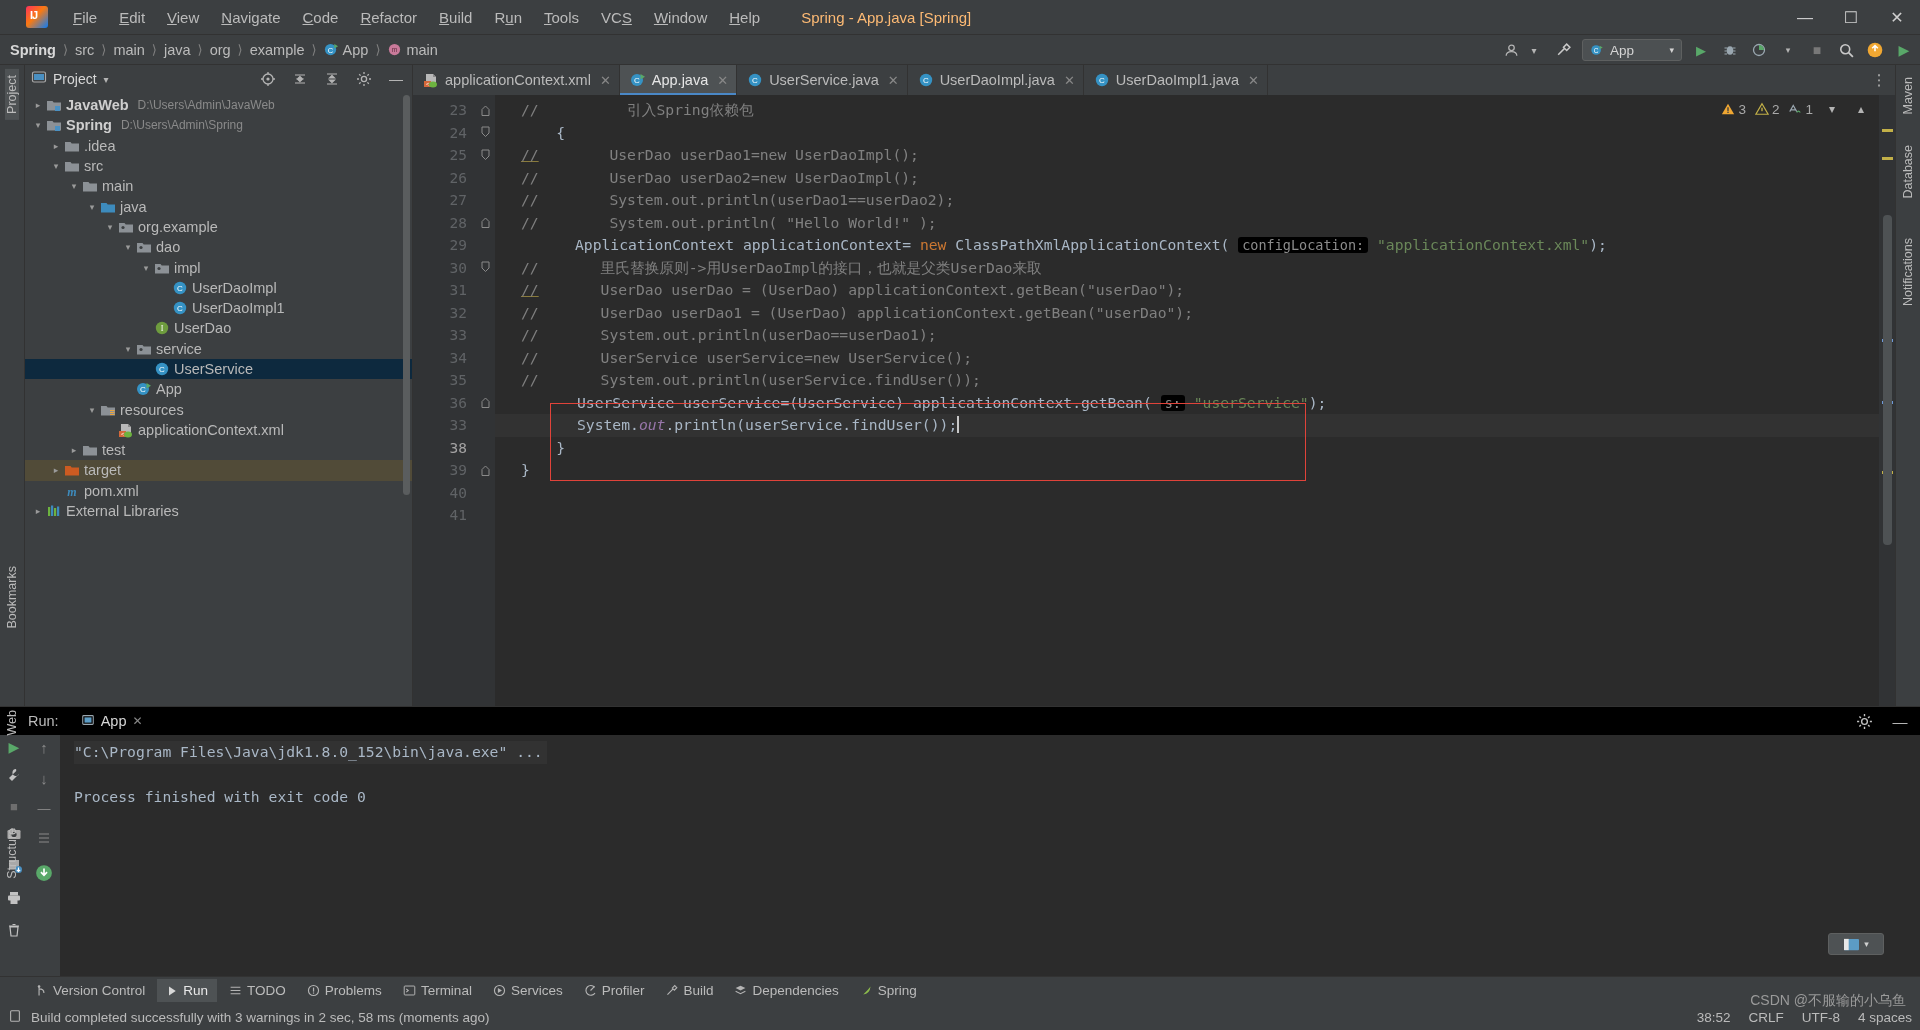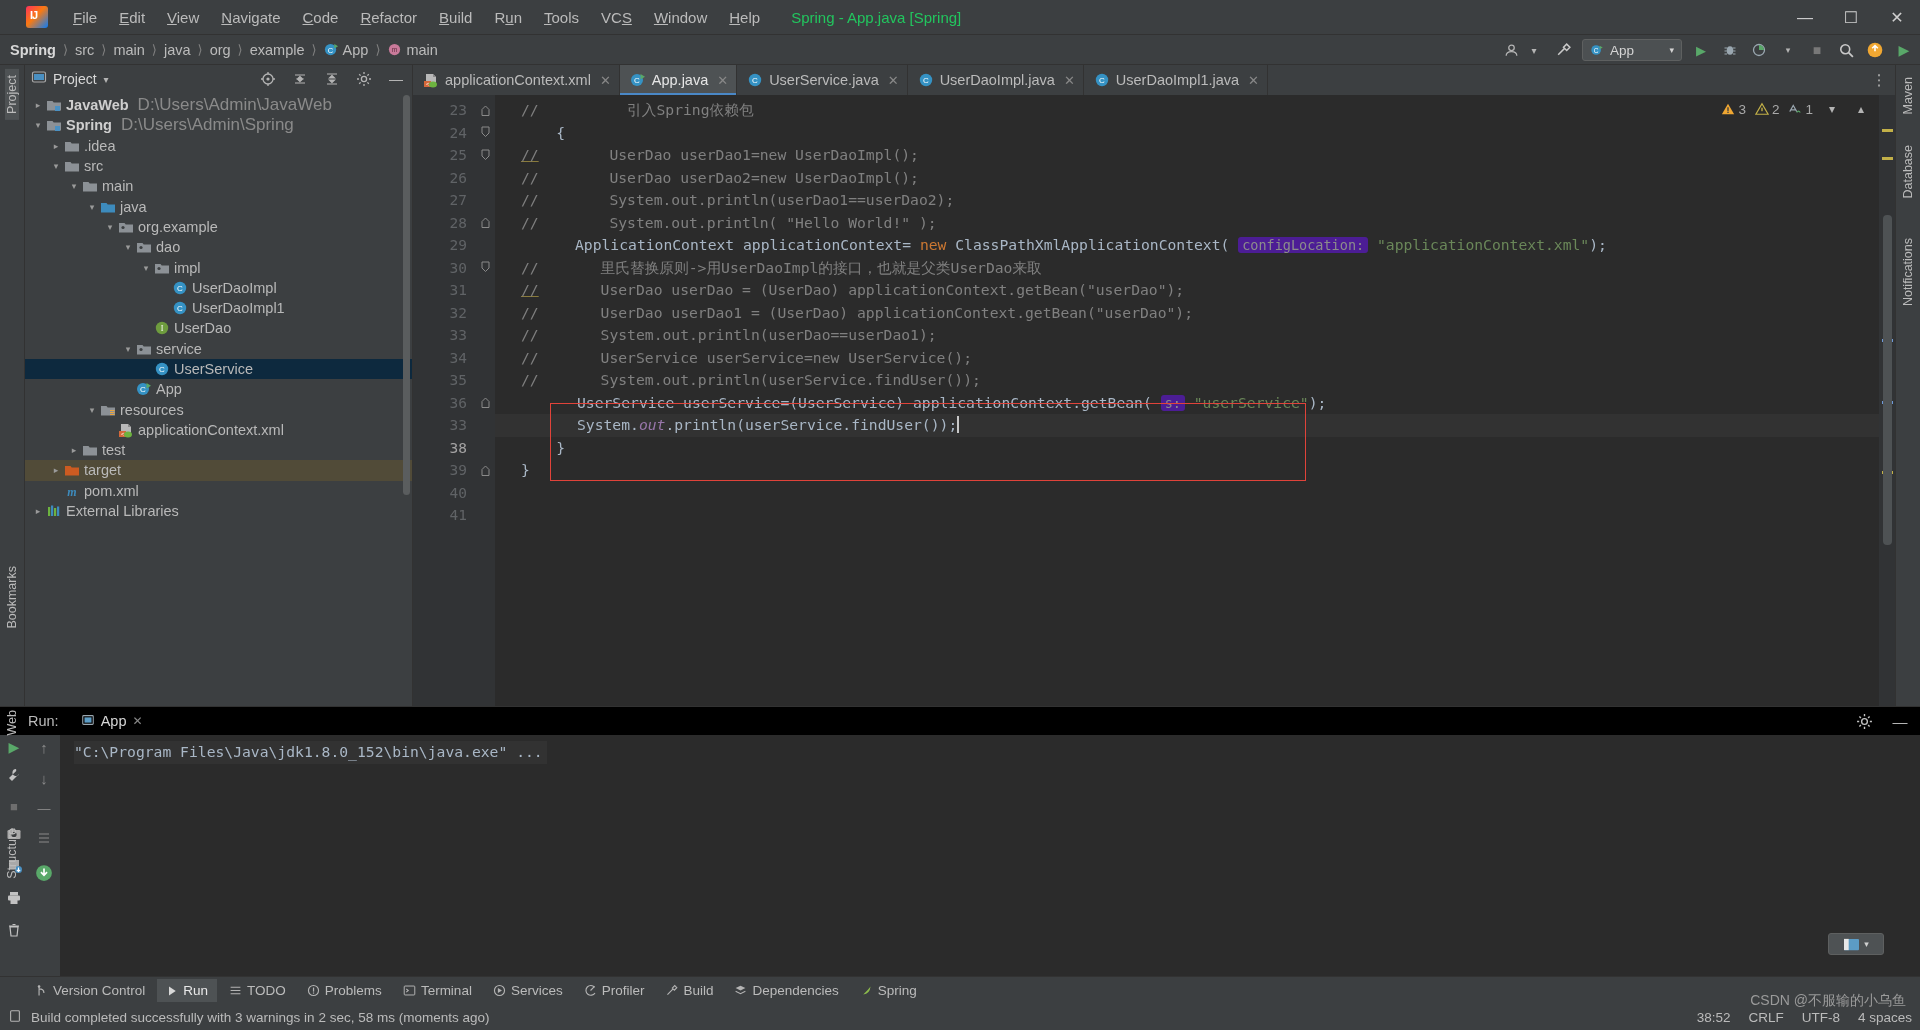--- a/index.html
+++ b/index.html
@@ -18,21 +18,21 @@
     border-bottom: 1px solid #323232; flex: none; position: relative;
   }
   .ij-logo { width: 22px; height: 22px; margin-left: 26px; margin-right: 14px; position: relative; flex: none; }
   .ij-logo .sq { position: absolute; inset: 0; border-radius: 3px;
     background: linear-gradient(135deg,#fe315d 0%, #f97a12 45%, #087cfa 100%); }
   .ij-logo .ij { position: absolute; left: 4px; top: 3px; color: #fff; font-size: 11px; font-weight: bold;
     font-family: "Liberation Sans", sans-serif; letter-spacing: -1px; }
   .menu { display: flex; align-items: center; gap: 0px; }
   .menu-item { color: #bbbbbb; font-size: 15px; padding: 4px 11px; cursor: default; white-space: nowrap; }
   .menu-item u { text-decoration: underline; }
-  .win-title { color: #22c55e; font-size: 15px; margin-left: 20px; }
+  .win-title { color: #fdba74; font-size: 15px; margin-left: 30px; }
   .win-ctrls { position: absolute; right: 0; top: 0; height: 35px; display: flex; align-items: center; }
   .win-btn { width: 46px; height: 35px; display: flex; align-items: center; justify-content: center;
     color: #cfcfcf; font-size: 16px; }
 
   
   .navbar {
     height: 30px; background: #3c3f41; display: flex; align-items: center;
     padding-left: 10px; flex: none; position: relative; border-bottom: 1px solid #323232;
   }
   .crumb { display: flex; align-items: center; color: #bbbbbb; font-size: 14.5px; }
@@ -66,21 +66,21 @@
   .proj-title { color: #d8d8d8; font-size: 14px; margin-left: 6px; }
   .proj-head-icons { position: absolute; right: 6px; display: flex; align-items: center; gap: 12px; }
   .tree { flex: 1; overflow: hidden; position: relative; font-size: 14.5px; color: #b9b9b9; padding-top: 2px; }
   .trow { height: 20.3px; display: flex; align-items: center; white-space: nowrap; padding-left: 4px; }
   .trow.sel { background: #0d293e; }
   .trow.tgt { background: #514b38; }
   .arrow { width: 14px; display: inline-flex; justify-content: center; color: #9a9a9a; font-size: 9px; flex:none; }
   .arrow.blank { visibility: hidden; }
   .tlabel { margin-left: 4px; }
   .tlabel.b { font-weight: bold; color: #cfcfcf; }
-  .tpath { color: #8a8a8a; margin-left: 9px; font-size: 17px; }
+  .tpath { color: #8a8a8a; margin-left: 9px; font-size: 12px; }
   .ticon { width: 17px; height: 16px; flex: none; display:inline-flex; align-items:center; justify-content:center; }
   .proj-scroll { position: absolute; right: 2px; top: 2px; width: 7px; height: 400px; background: #5a5d5e; border-radius: 4px; }
 
   
   .editor-col { flex: 1; display: flex; flex-direction: column; min-width: 0; background: #2b2b2b; }
   .tabbar { height: 30px; background: #3c3f41; display: flex; align-items: stretch; flex: none; position: relative; }
   .tab { display: flex; align-items: center; padding: 0 8px 0 10px; gap: 6px; color: #bbbbbb; font-size: 14.5px;
     white-space: nowrap; border-right: 1px solid #323232; position: relative; }
   .tab.active { background: #4e5254; color: #e6e6e6; }
   .tab.active::after { content: ""; position: absolute; left: 0; right: 0; bottom: 0; height: 2px; background: #4a88c7; }
@@ -97,21 +97,21 @@
   .codearea { flex: 1; position: relative; padding-top: 4px; overflow: hidden;
     font-family: "DejaVu Sans Mono", monospace; font-size: 14.7px; }
   .cline { height: 22.5px; line-height: 22.5px; white-space: pre; padding-left: 8px; color: #a9b7c6; }
   .cline.cur { background: #323232; }
   .cmt { color: #808080; }
   .cmt-ul { color: #808080; text-decoration: underline; text-decoration-color: #8a7b3c; }
   .kw { color: #cc7832; }
   .str { color: #6a8759; }
   .typ { color: #a9b7c6; }
   .fld { color: #9876aa; font-style: italic; }
-  .hintchip { background: #4c1d95; color: #8c8c8c; border-radius: 3px; padding: 0 4px; font-size: 13.5px; }
+  .hintchip { background: #000000; color: #8c8c8c; border-radius: 3px; padding: 0 4px; font-size: 13.5px; }
   .redbox { position: absolute; border: 1.3px solid #e0433a; pointer-events: none; }
   .caret { display: inline-block; width: 1.5px; height: 17px; background: #c8c8c8; vertical-align: -3px; }
 
   .infobar { position: absolute; right: 24px; top: 4px; display: flex; align-items: center; gap: 9px;
     color: #a9a9a9; font-size: 13.5px; z-index: 5; }
   .warnpill { display: flex; align-items: center; gap: 3px; }
   .edscroll { position: absolute; right: 0; top: 0; width: 16px; bottom: 0; background: #313335; }
   .edthumb { position: absolute; right: 3px; width: 9px; background: #4e5254; border-radius: 4px; }
   .mark { position: absolute; right: 2px; width: 11px; height: 3px; }
 
@@ -805,20 +805,21 @@
         <span>
           <svg width="18" height="18" viewBox="0 0 16 16">
               <circle cx="8" cy="8" r="7" fill="#59a869"></circle>
               <path d="M8 4 v6 M5.3 7.3 L8 10 l2.7-2.7" stroke="#fff" stroke-width="1.5" fill="none"></path>
             </svg>
         </span>
       </div>
       <div class="console">
         <div><span class="cmdline">"C:\Program Files\Java\jdk1.8.0_152\bin\java.exe" ...</span></div>
         <div>&nbsp;</div>
+        <div>Process finished with exit code 0</div>
       </div>
     </div>
   </div>
 
   <div class="botstrip" id="botstrip">
     <div class="bt">
         <span style="display: inline-flex;">
           <svg width="13" height="13" viewBox="0 0 16 16">
             <path d="M5 2 v12 M5 6 q6 0 6 5" stroke="#b4b4b4" stroke-width="1.4" fill="none"></path>
             <circle cx="5" cy="3" r="1.6" fill="#b4b4b4"></circle>

